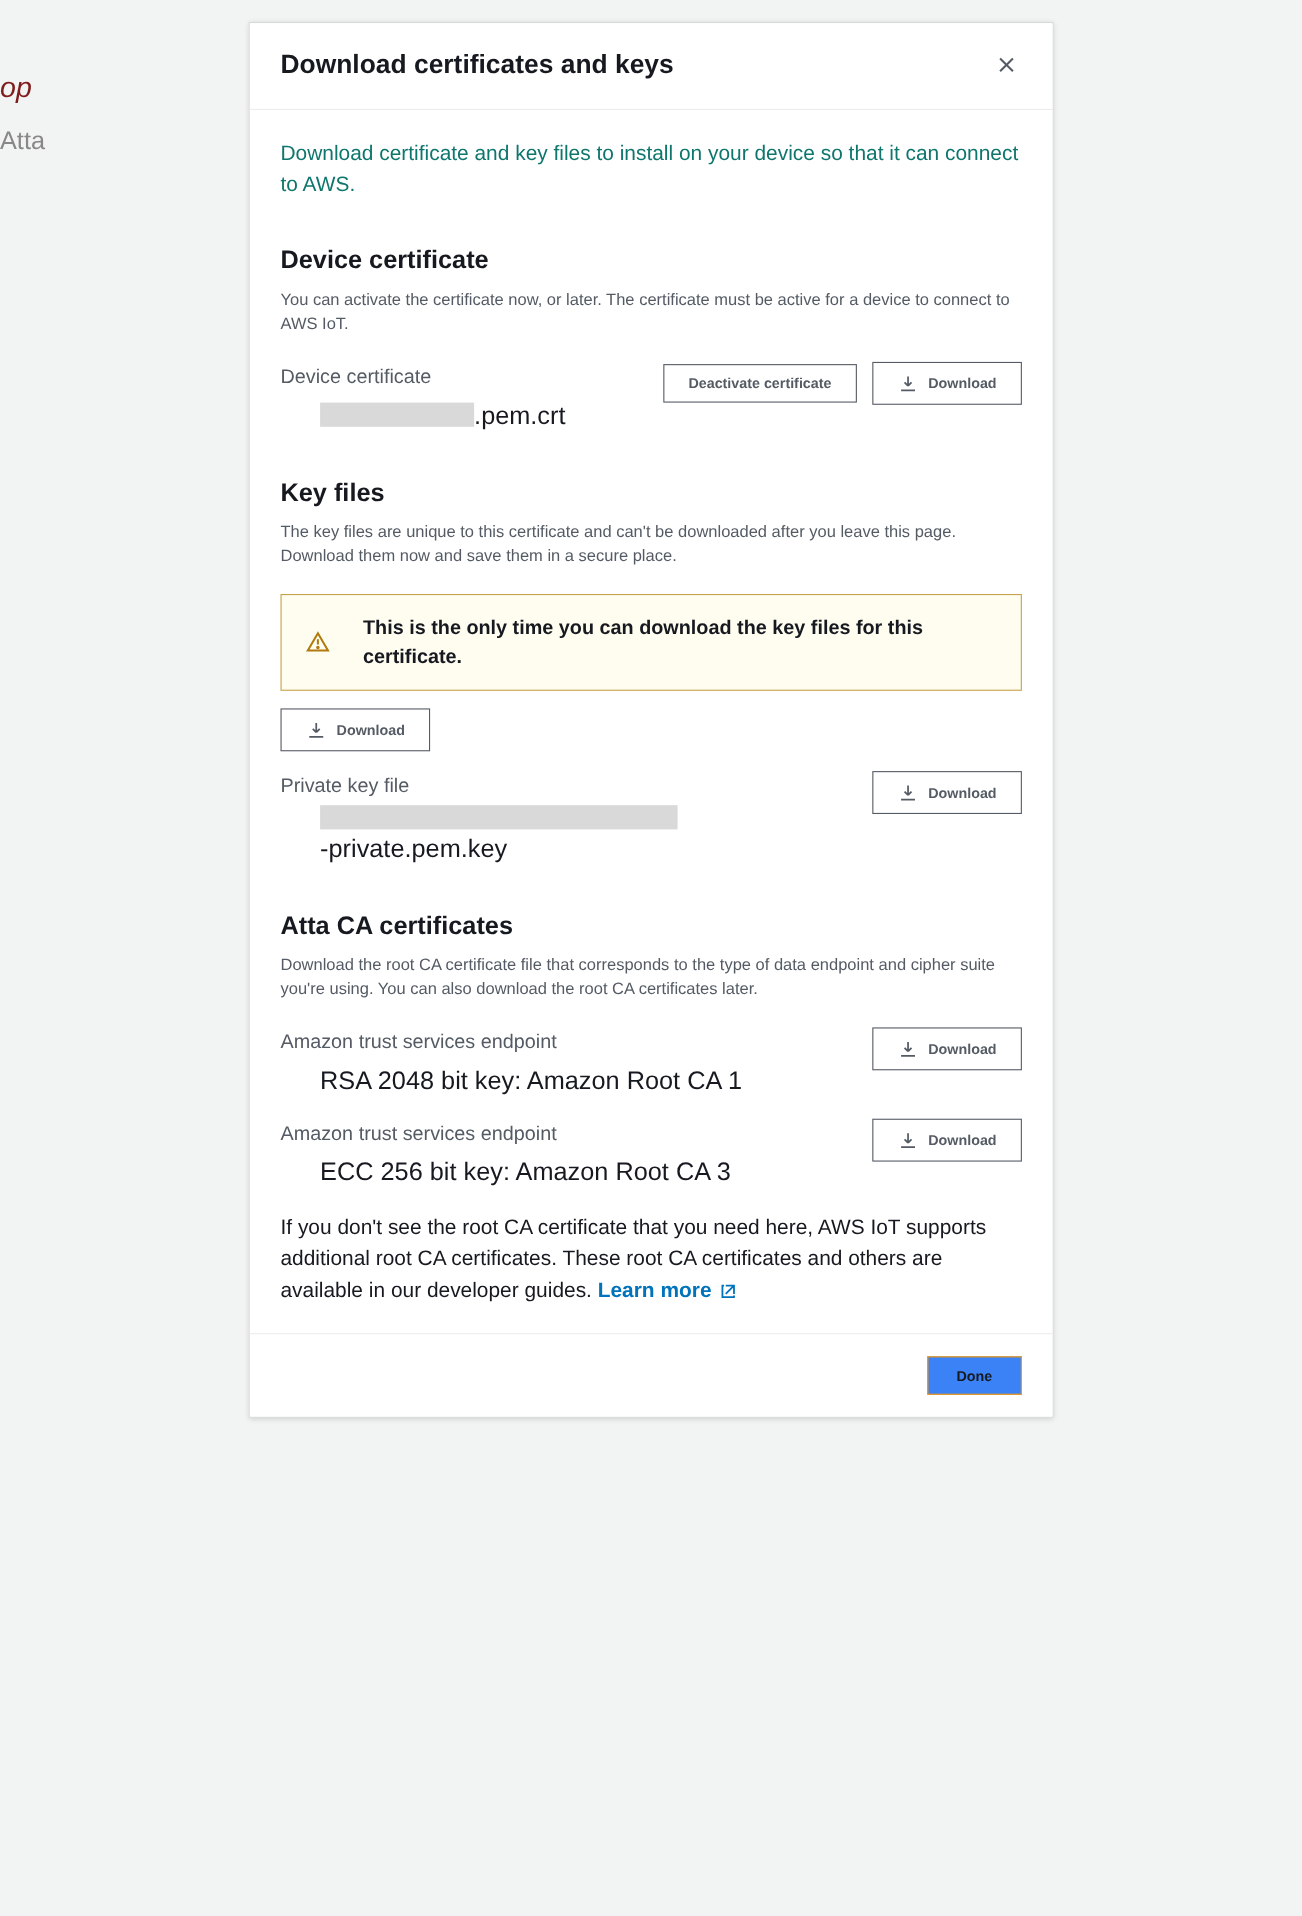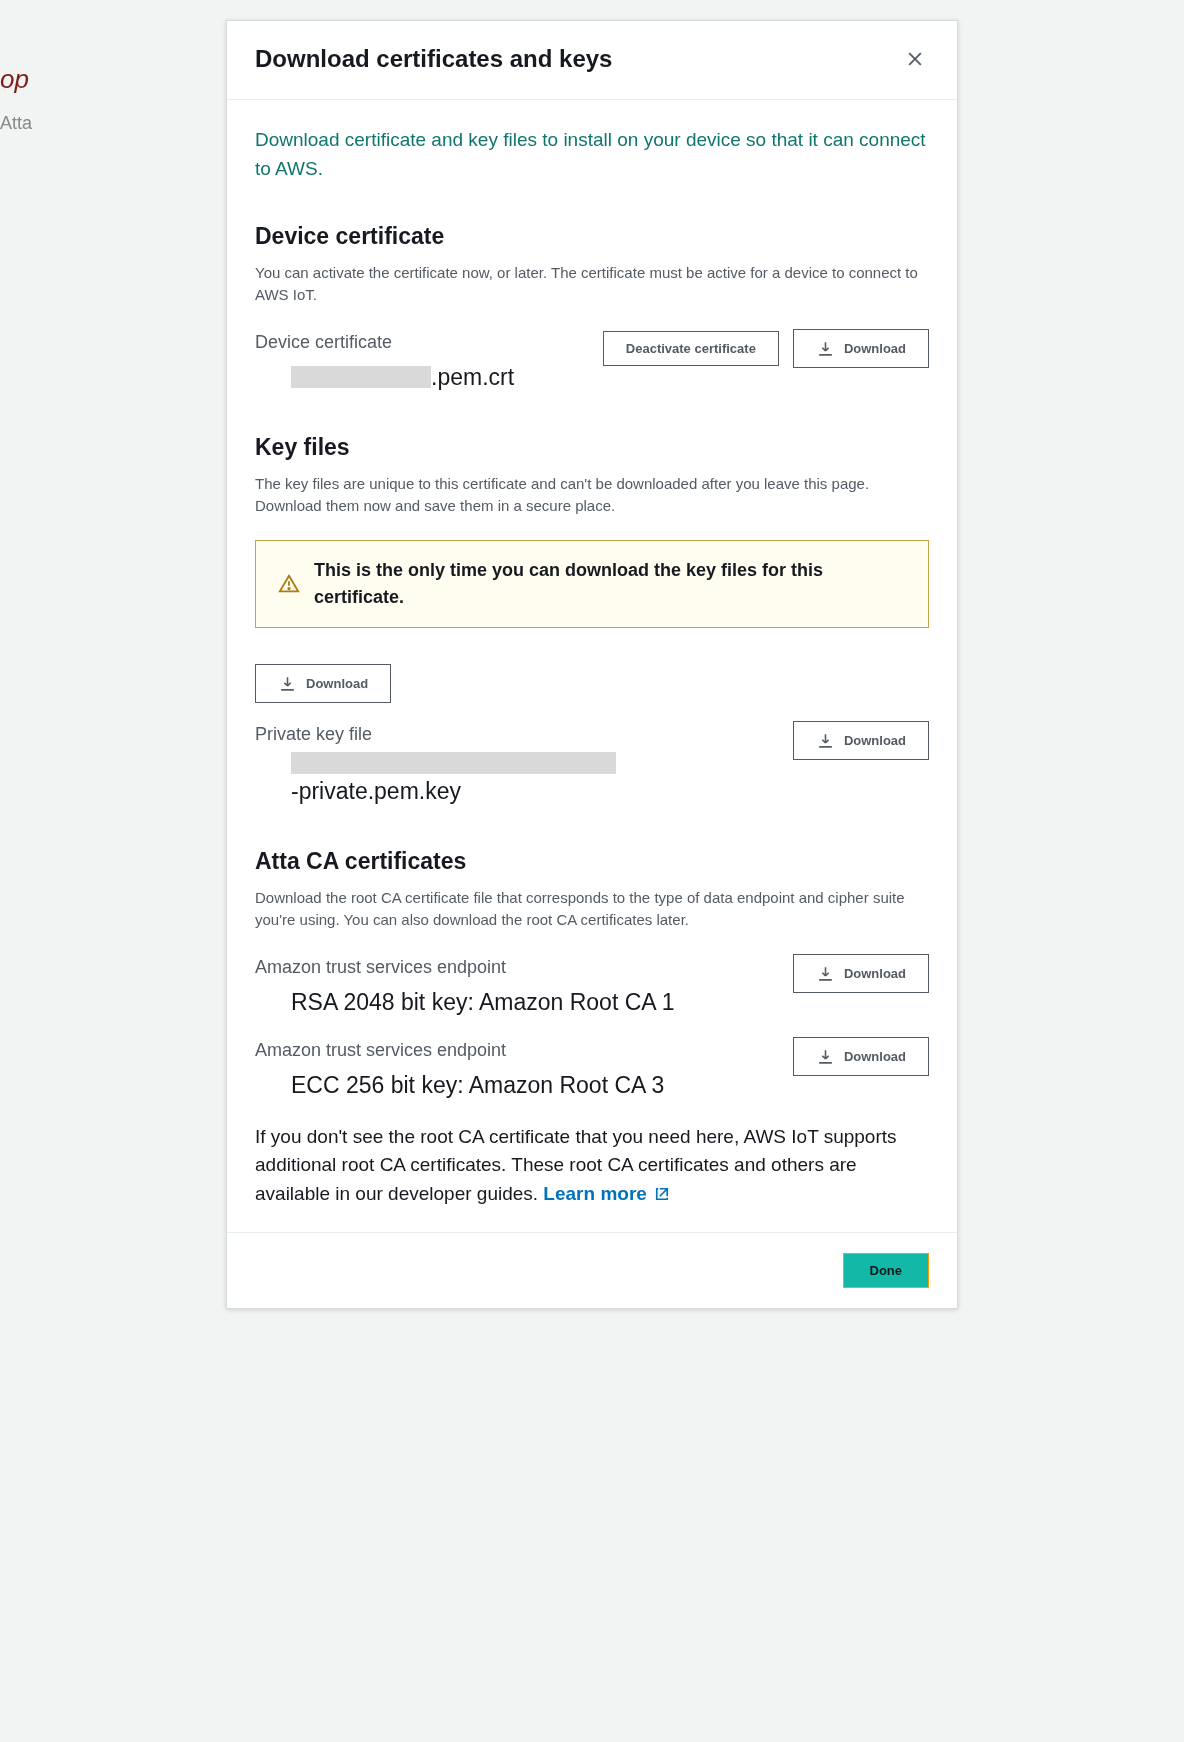--- a/index.html
+++ b/index.html
@@ -17,21 +17,21 @@
     color: #7f1d1d;
     font-style: italic;
     font-size: 26px;
     padding-left: 0;
   }
   .backdrop-text-2 {
     position: absolute;
     top: 110px;
     left: 0;
     color: #888;
-    font-size: 18px;
+    font-size: 23px;
   }
   .modal {
     position: relative;
     background: #fff;
     width: 732px;
     margin: 20px auto;
     border: 1px solid #d5dbdb;
     box-shadow: 0 1px 5px rgba(0,0,0,0.15);
   }
   .modal-header {
@@ -119,34 +119,34 @@
     border: 1px solid #545b64;
     color: #545b64;
     font-weight: 700;
     font-size: 13px;
     padding: 9px 22px;
     cursor: pointer;
     white-space: nowrap;
   }
   .btn svg { width: 19px; height: 19px; stroke: #545b64; fill: none; stroke-width: 2; }
   .btn-primary {
-    background: #14b8a6;
+    background: #3b82f6;
     border-color: #ff9900;
     color: #16191f;
     padding: 9px 26px;
     text-align: center;
   }
   .alert {
     display: flex;
     align-items: center;
-    gap: 14px;
+    gap: 30px;
     background: #fffcf0;
     border: 1px solid #c7a24c;
     padding: 16px 22px;
-    margin-bottom: 36px;
+    margin-bottom: 16px;
   }
   .alert svg { width: 22px; height: 22px; flex-shrink: 0; }
   .alert-text {
     font-size: 18px;
     font-weight: 700;
     color: #16191f;
   }
   .footer-text {
     font-size: 19px;
     color: #16191f;

